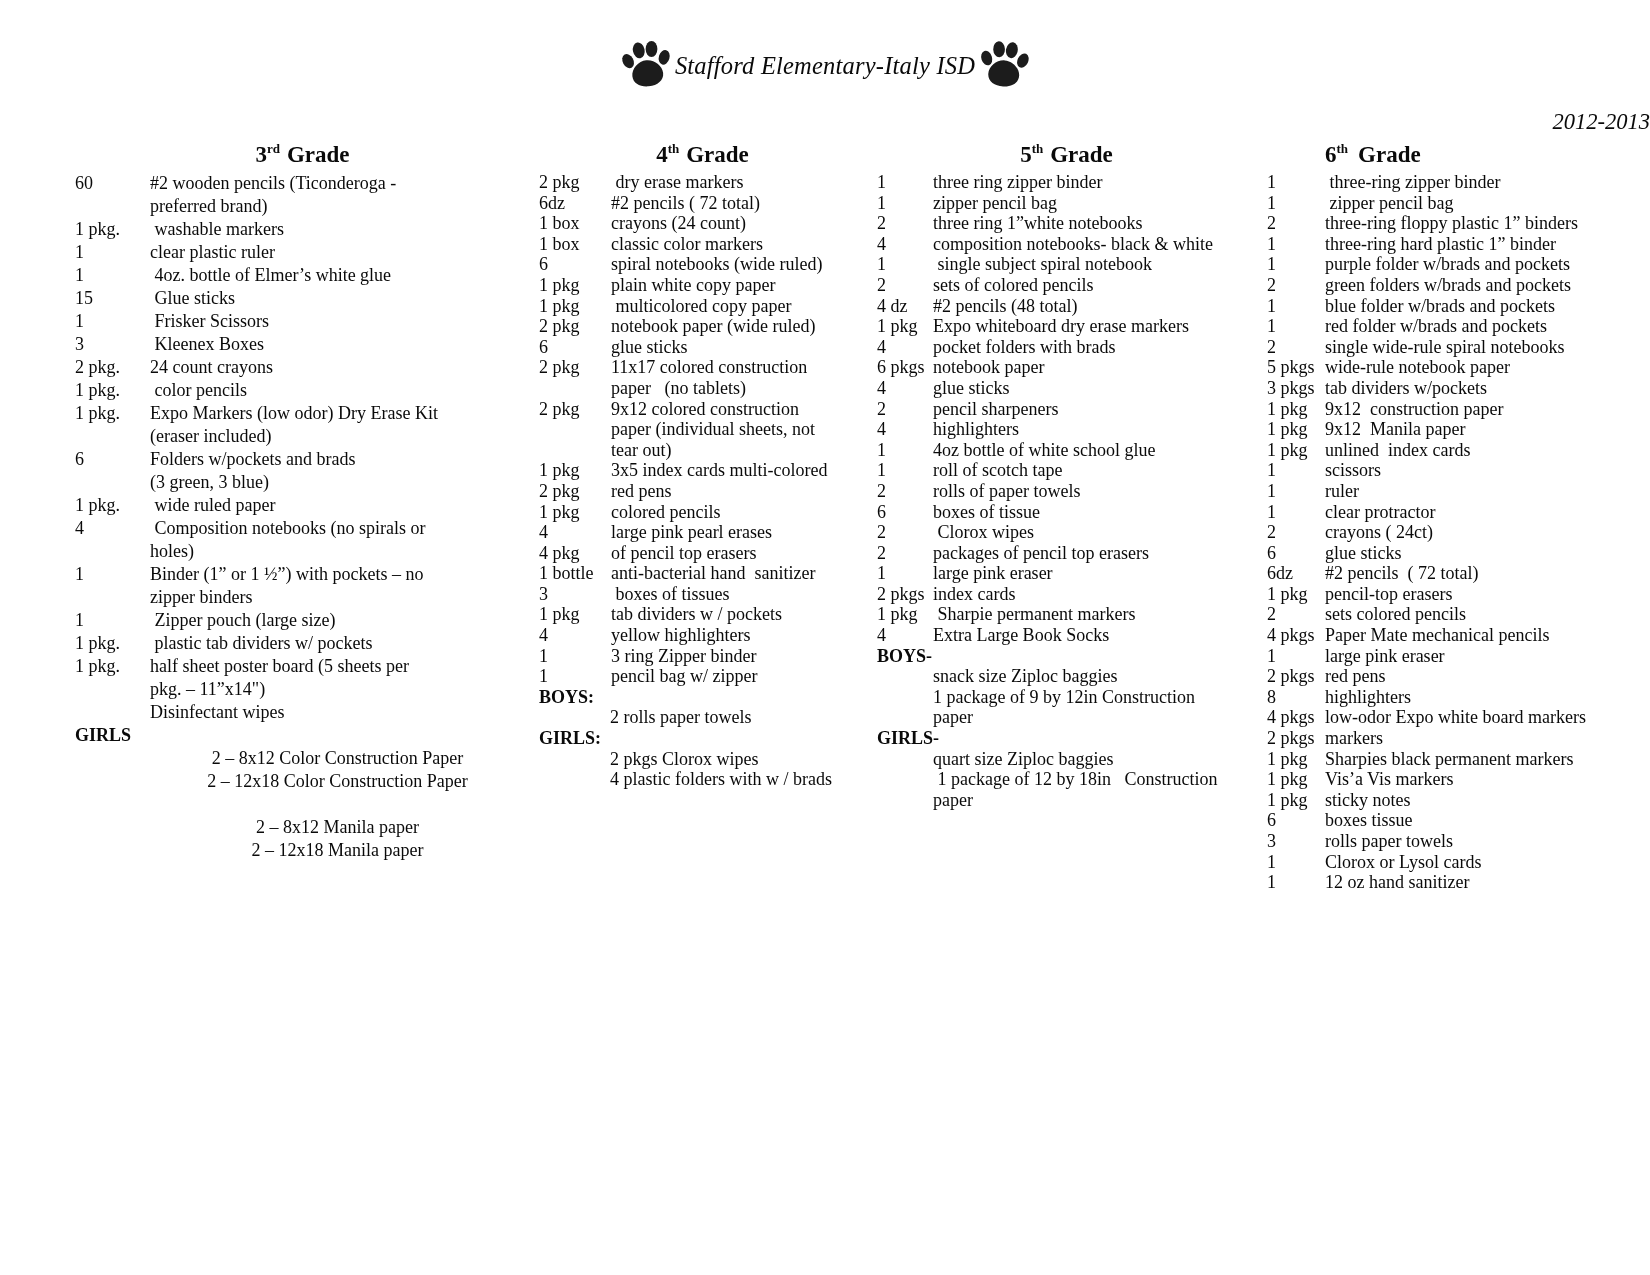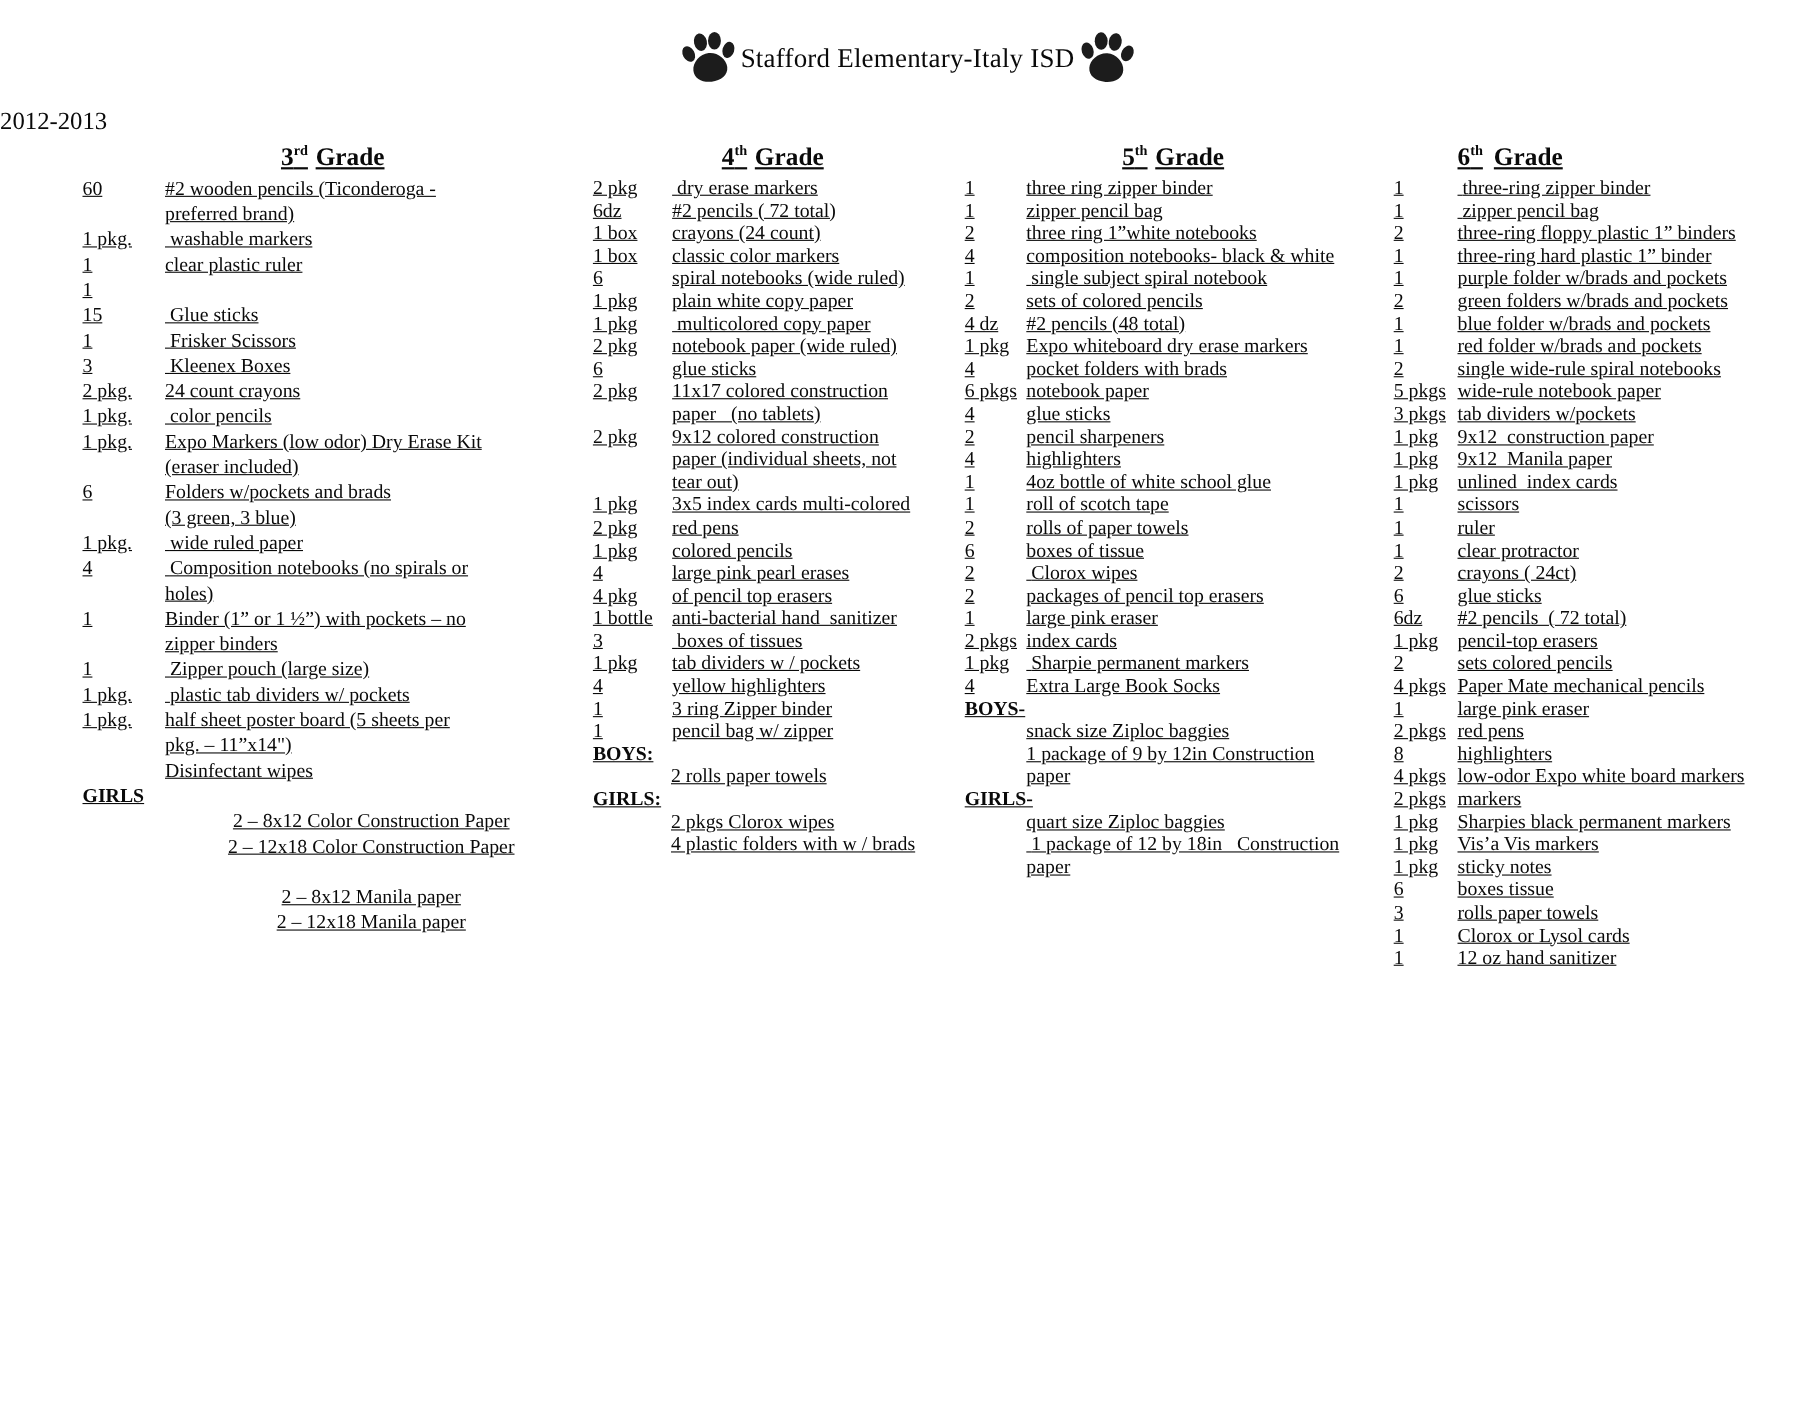--- a/index.html
+++ b/index.html
@@ -5,32 +5,32 @@
   html,body { margin:0; padding:0; background:#ffffff; }
   body {
     width:1650px; height:1275px;
     font-family:"Liberation Serif","DejaVu Serif",serif;
     color:#0a0a0a;
     overflow:hidden;
   }
   .page { position:relative; width:1650px; height:1275px; background:#ffffff; }
 
   
-  .doc-header { padding-top:26px; text-align:left; }
+  .doc-header { padding-top:38px; text-align:right;font-style:italic; }
   .title-row { display:flex; justify-content:center; align-items:center; height:56px; }
   .paw { width:54px; height:48px; flex:0 0 auto; }
   .paw ellipse, .paw path { fill:#1c1c1c; }
   .paw-left  { transform:rotate(-6deg); margin-right:2px; margin-bottom:6px; }
   .paw-right { transform:rotate(4deg);  margin-left:2px;  margin-bottom:6px; }
   .school-title { font-size:24.5px; letter-spacing:0.2px; }
   .school-year { font-size:22.5px; margin-top:15px; }
 
   
   .columns { display:flex; margin-top:6px; padding-left:60px; box-sizing:border-box; }
-  .col { box-sizing:border-box; font-size:18px;text-decoration:underline; }
+  .col { box-sizing:border-box; font-size:18px; }
   .c1 { width:470px; padding-left:15px; line-height:23px; }
   .c2 { width:336px; padding-left:9px;  line-height:20.6px; }
   .c3 { width:390px; padding-left:11px; line-height:20.6px; }
   .c4 { width:394px; padding-left:11px; line-height:20.6px; }
 
   .grade-h { font-size:23px; font-weight:bold; text-align:center; margin:0 0 3px 0; line-height:28px; }
   .c4 .grade-h { text-align:left; padding-left:58px; }
   .g-sup { font-size:13px; vertical-align:super; line-height:0; }
   .g-word { margin-left:7px; }
   .c4 .g-word { margin-left:10px; }
@@ -89,20 +89,21 @@
           <div class="row">
             <span class="qty">1 pkg.</span>
             <span class="itm"> washable markers</span>
           </div>
           <div class="row">
             <span class="qty">1</span>
             <span class="itm">clear plastic ruler</span>
           </div>
           <div class="row">
             <span class="qty">1</span>
+            <span class="itm"> 4oz. bottle of Elmer’s white glue</span>
           </div>
           <div class="row">
             <span class="qty">15</span>
             <span class="itm"> Glue sticks</span>
           </div>
           <div class="row">
             <span class="qty">1</span>
             <span class="itm"> Frisker Scissors</span>
           </div>
           <div class="row">

